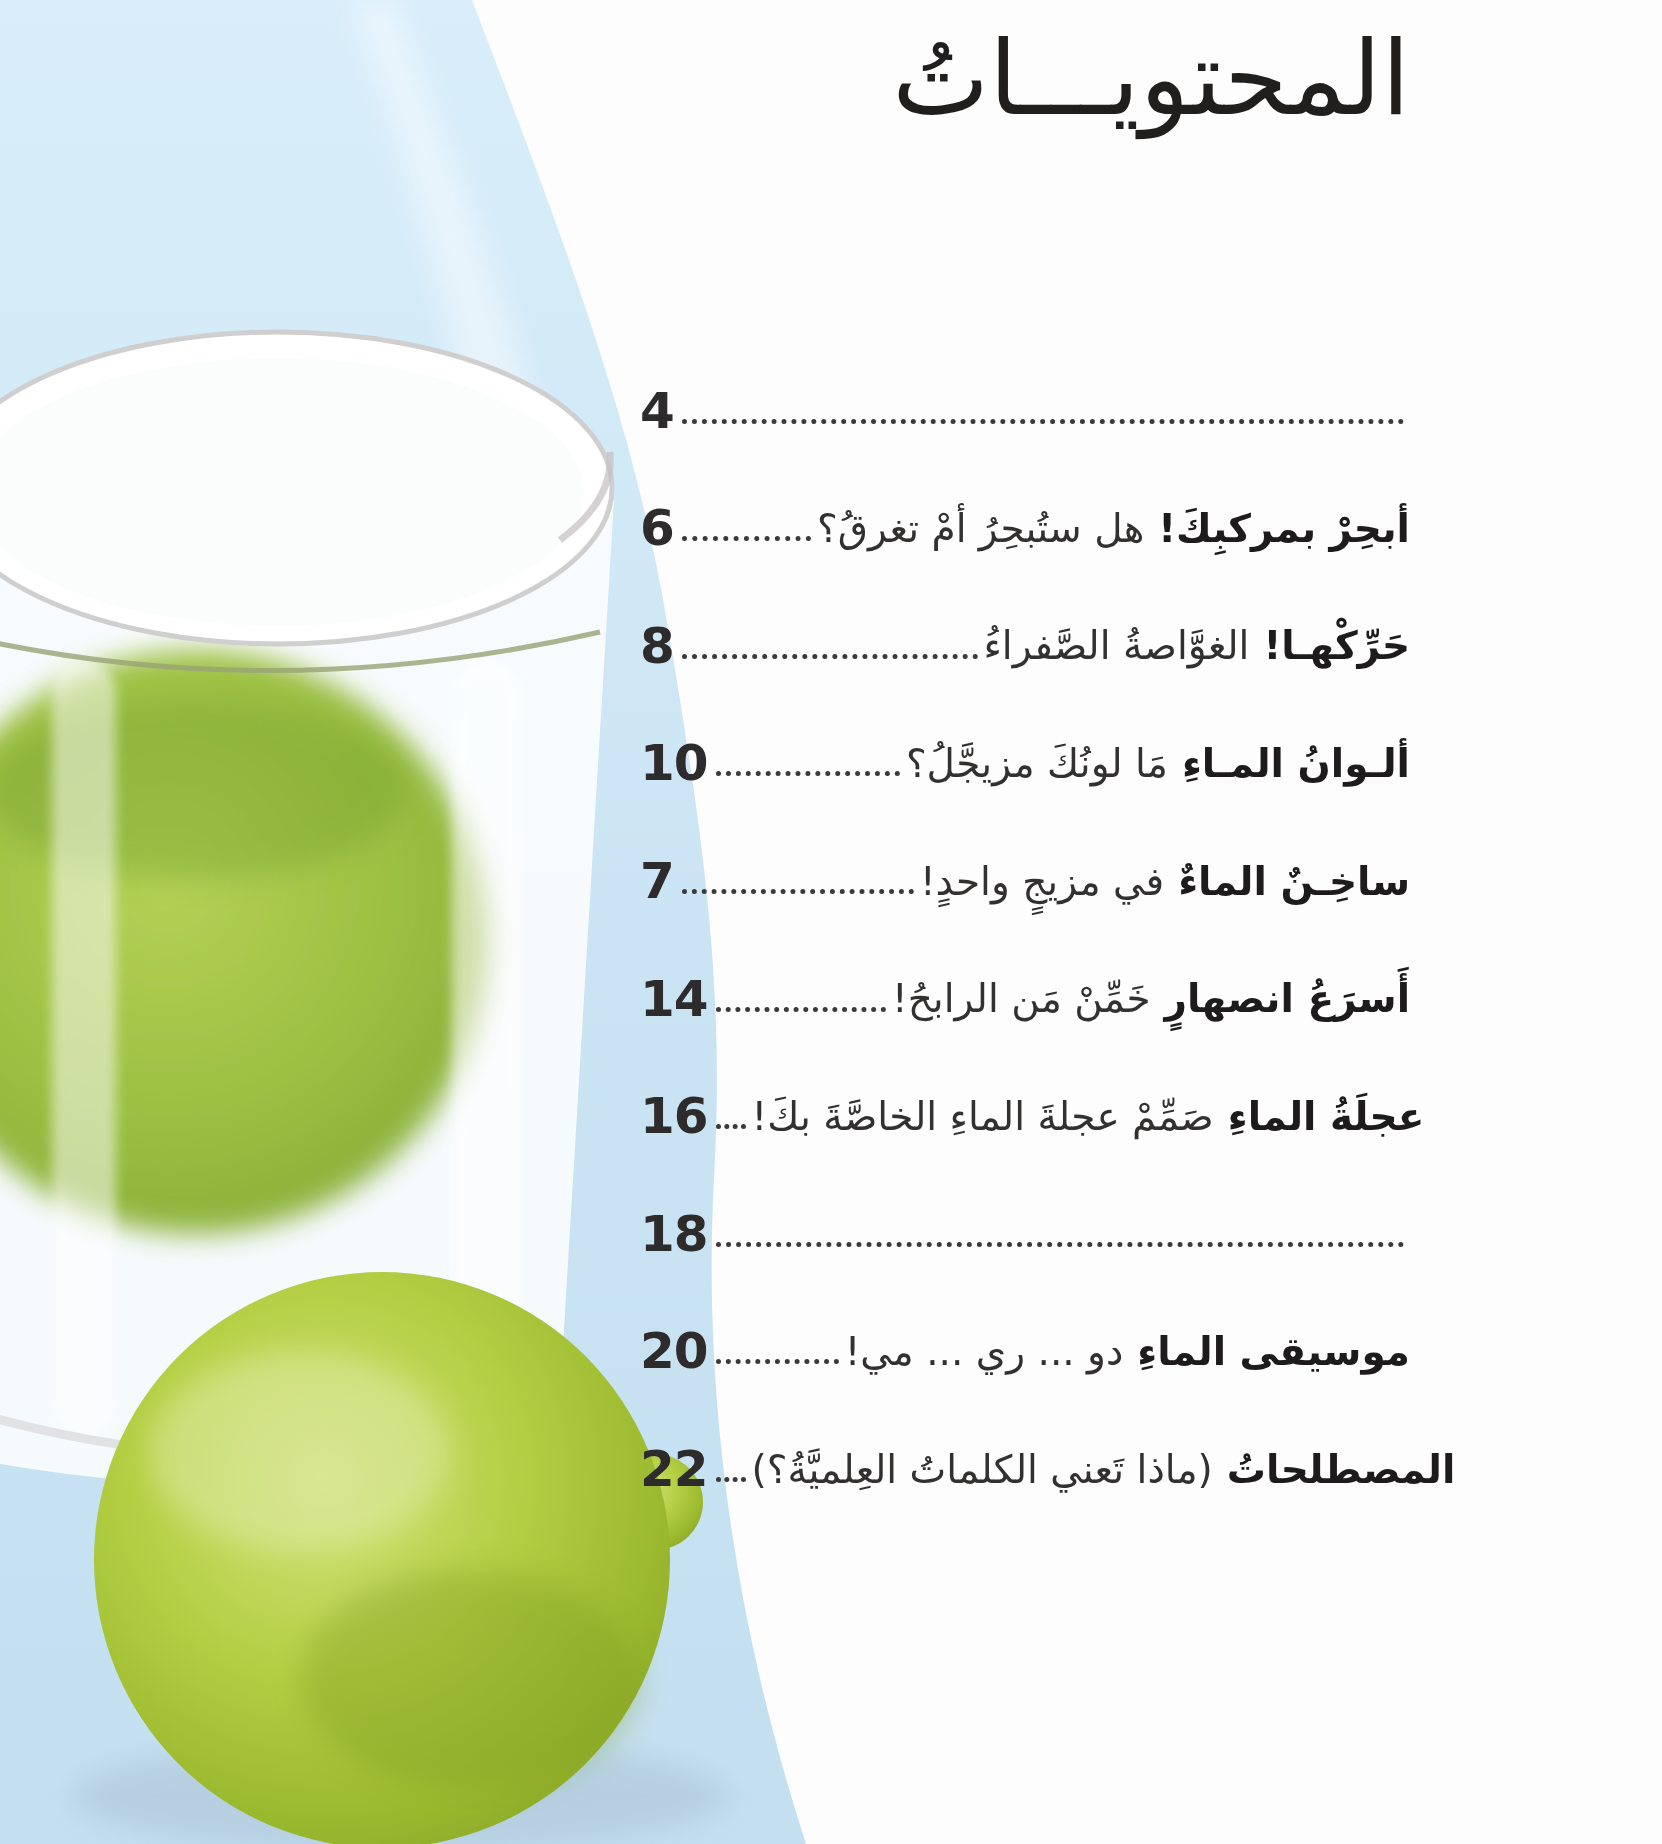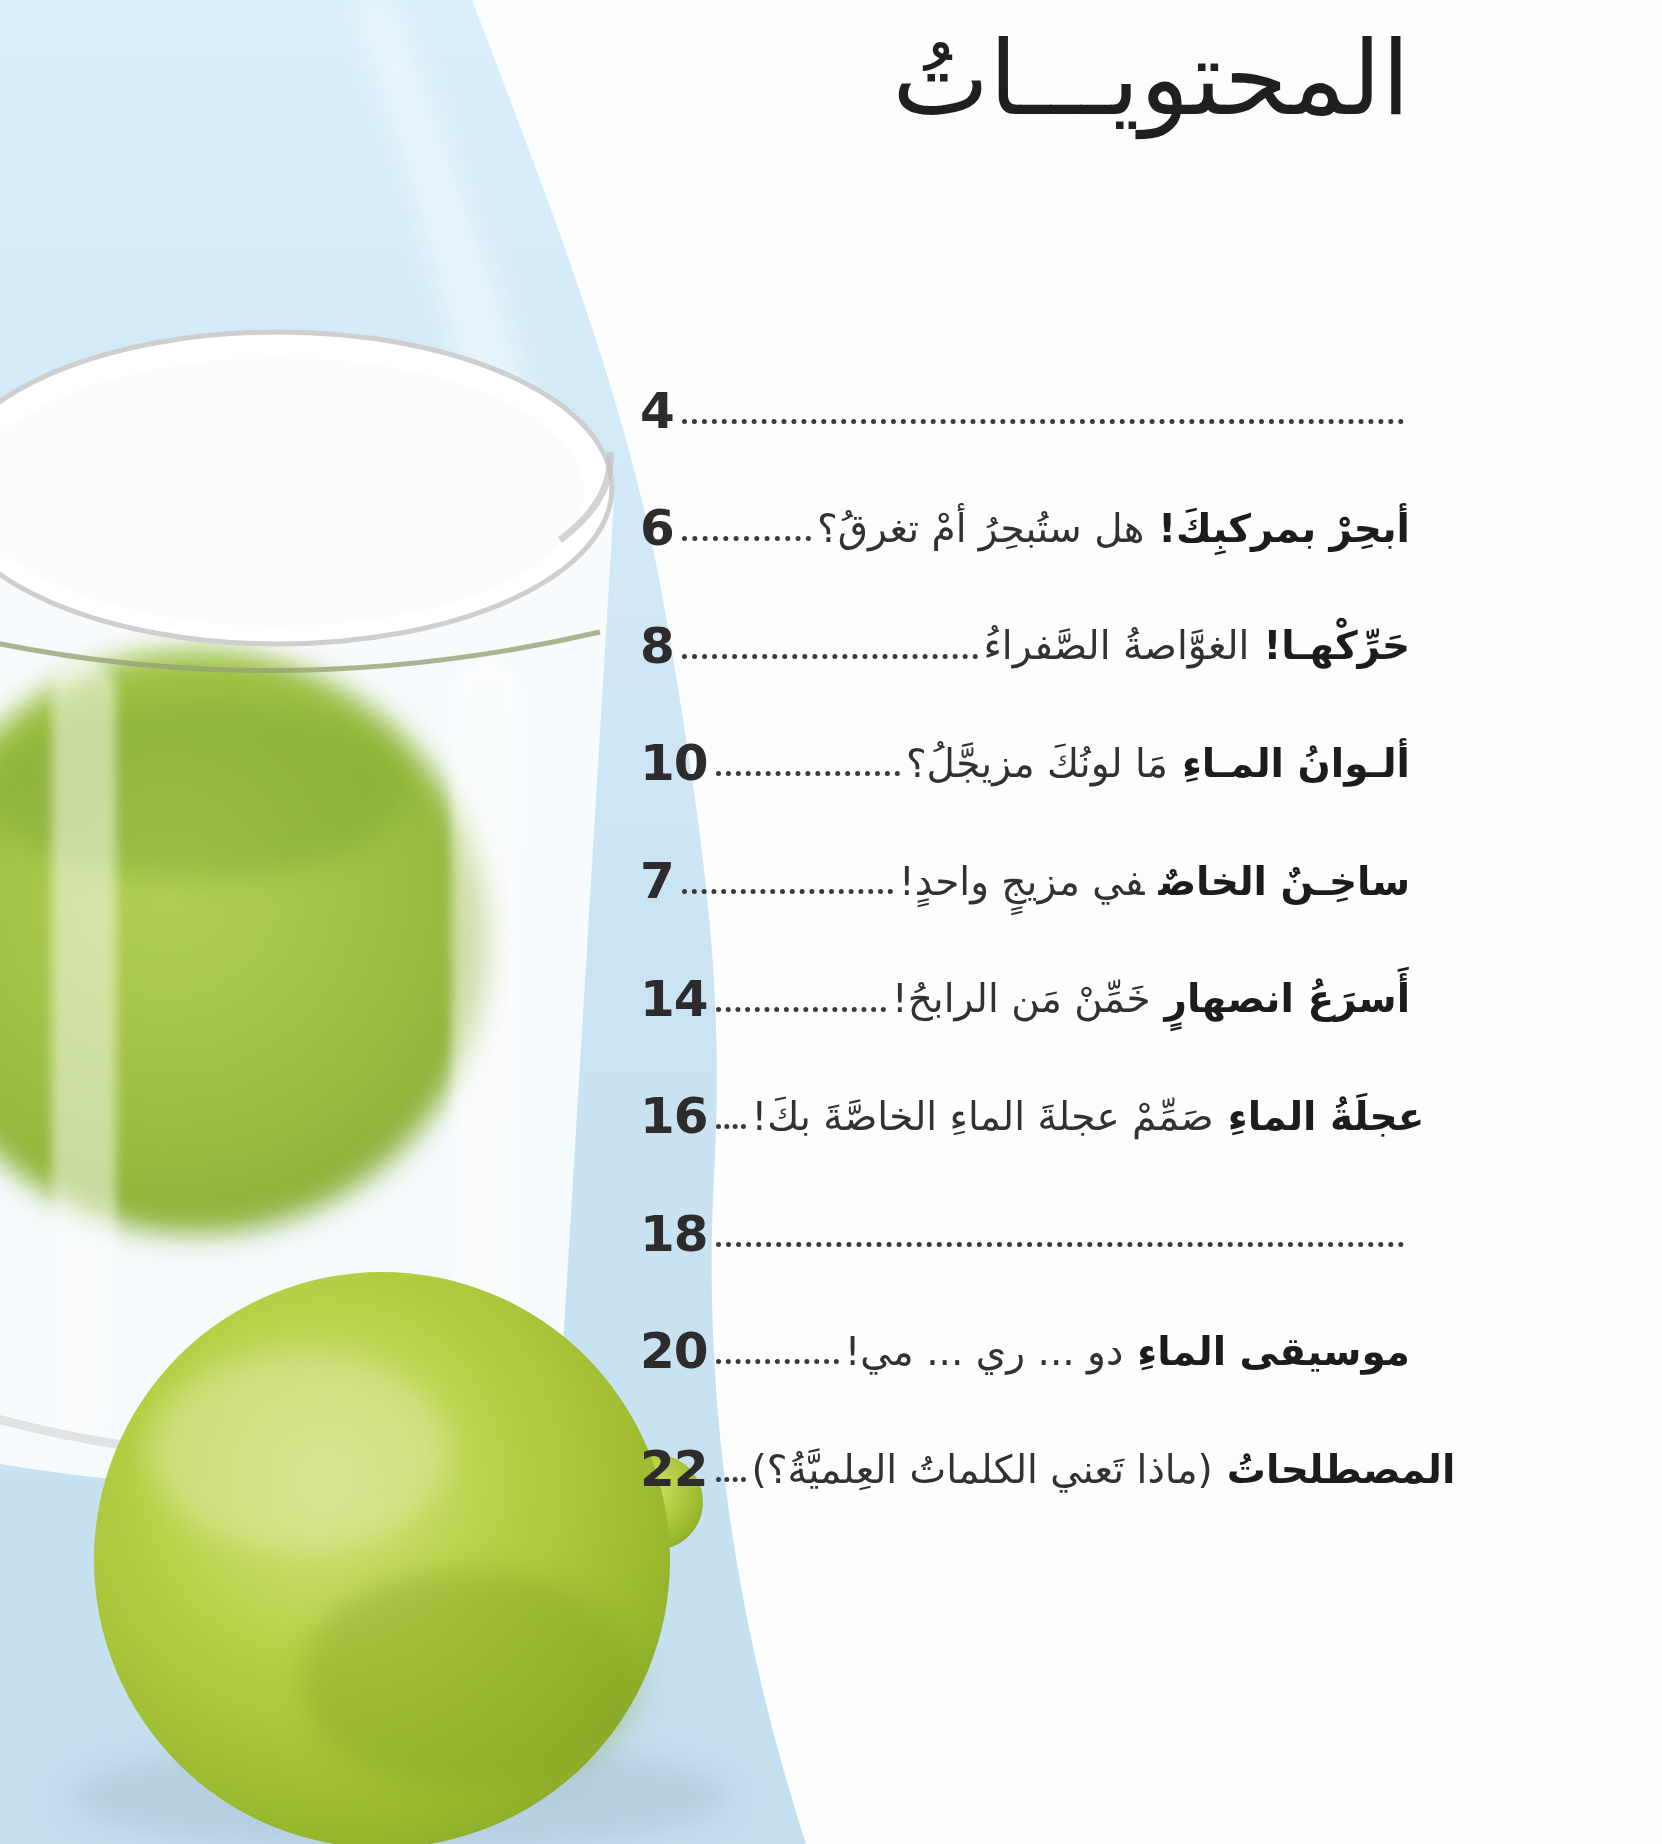--- a/index.html
+++ b/index.html
@@ -174,21 +174,21 @@
     <span class="toc-dots"></span>
     <span class="toc-text">
       <span class="bold">ألـوانُ المـاءِ</span><span class="rest">مَا لونُكَ مزيجَّلُ؟</span>
     </span>
   </div>
 
   <div class="toc-row">
     <span class="toc-num">7</span>
     <span class="toc-dots"></span>
     <span class="toc-text">
-      <span class="bold">ساخِـنٌ الخاصٌ</span><span class="rest">في مزيجٍ واحدٍ!</span>
+      <span class="bold">ساخِـنٌ الماءٌ</span><span class="rest">في مزيجٍ واحدٍ!</span>
     </span>
   </div>
 
   <div class="toc-row">
     <span class="toc-num">14</span>
     <span class="toc-dots"></span>
     <span class="toc-text">
       <span class="bold">أَسرَعُ انصهارٍ</span><span class="rest">خَمِّنْ مَن الرابحُ!</span>
     </span>
   </div>

